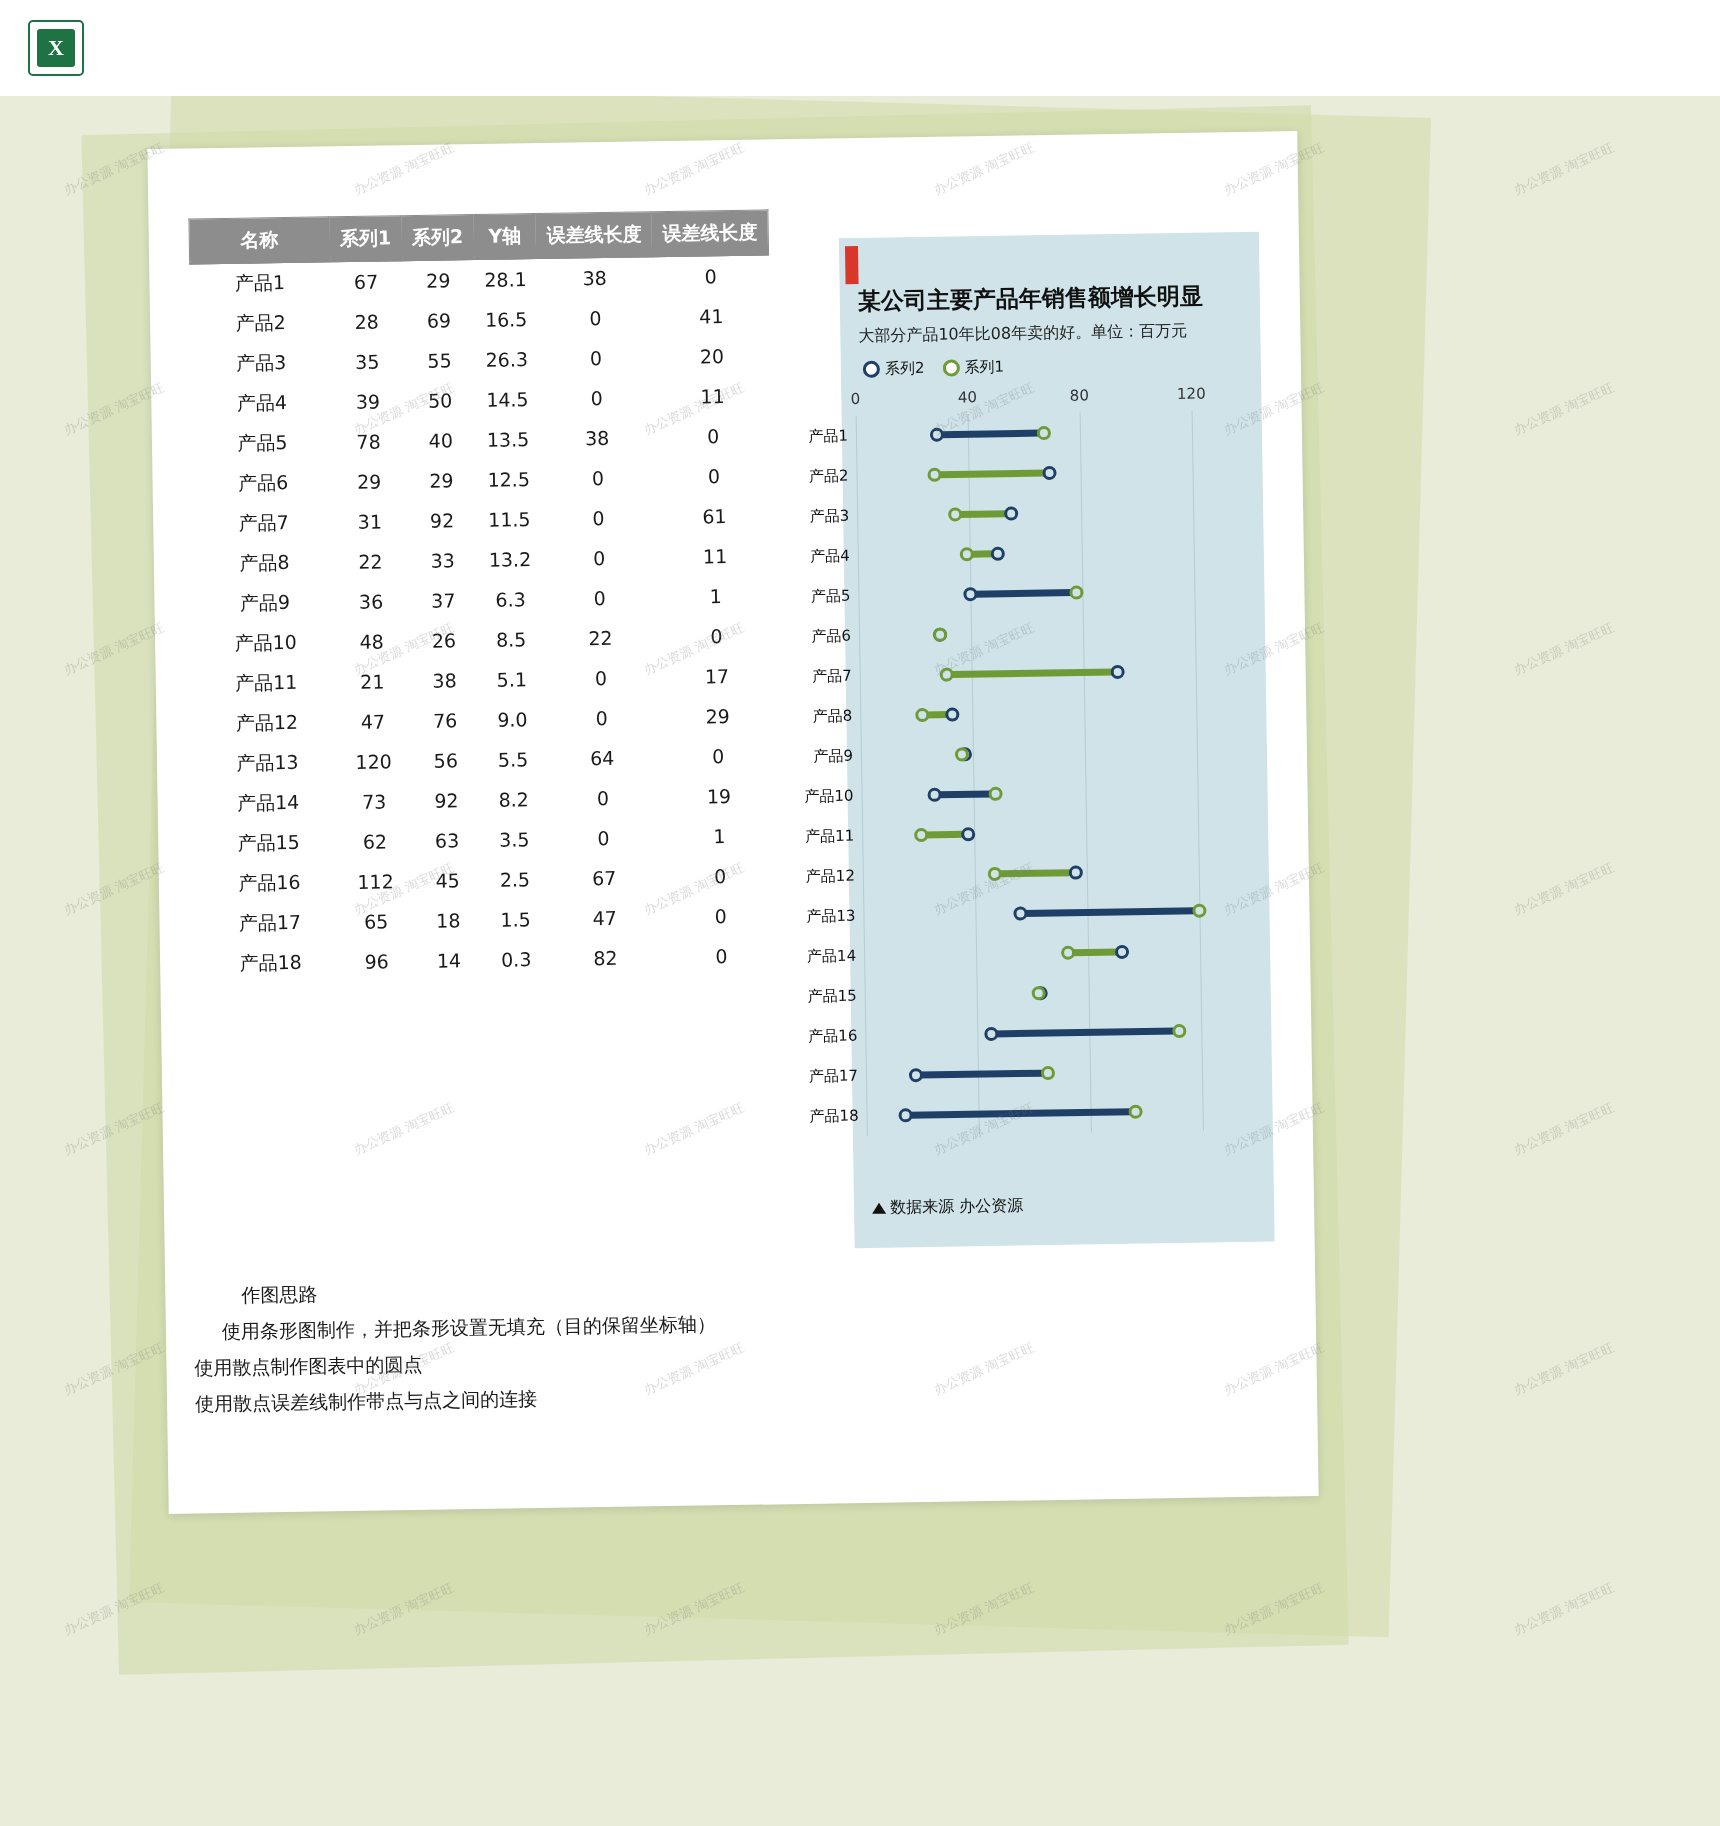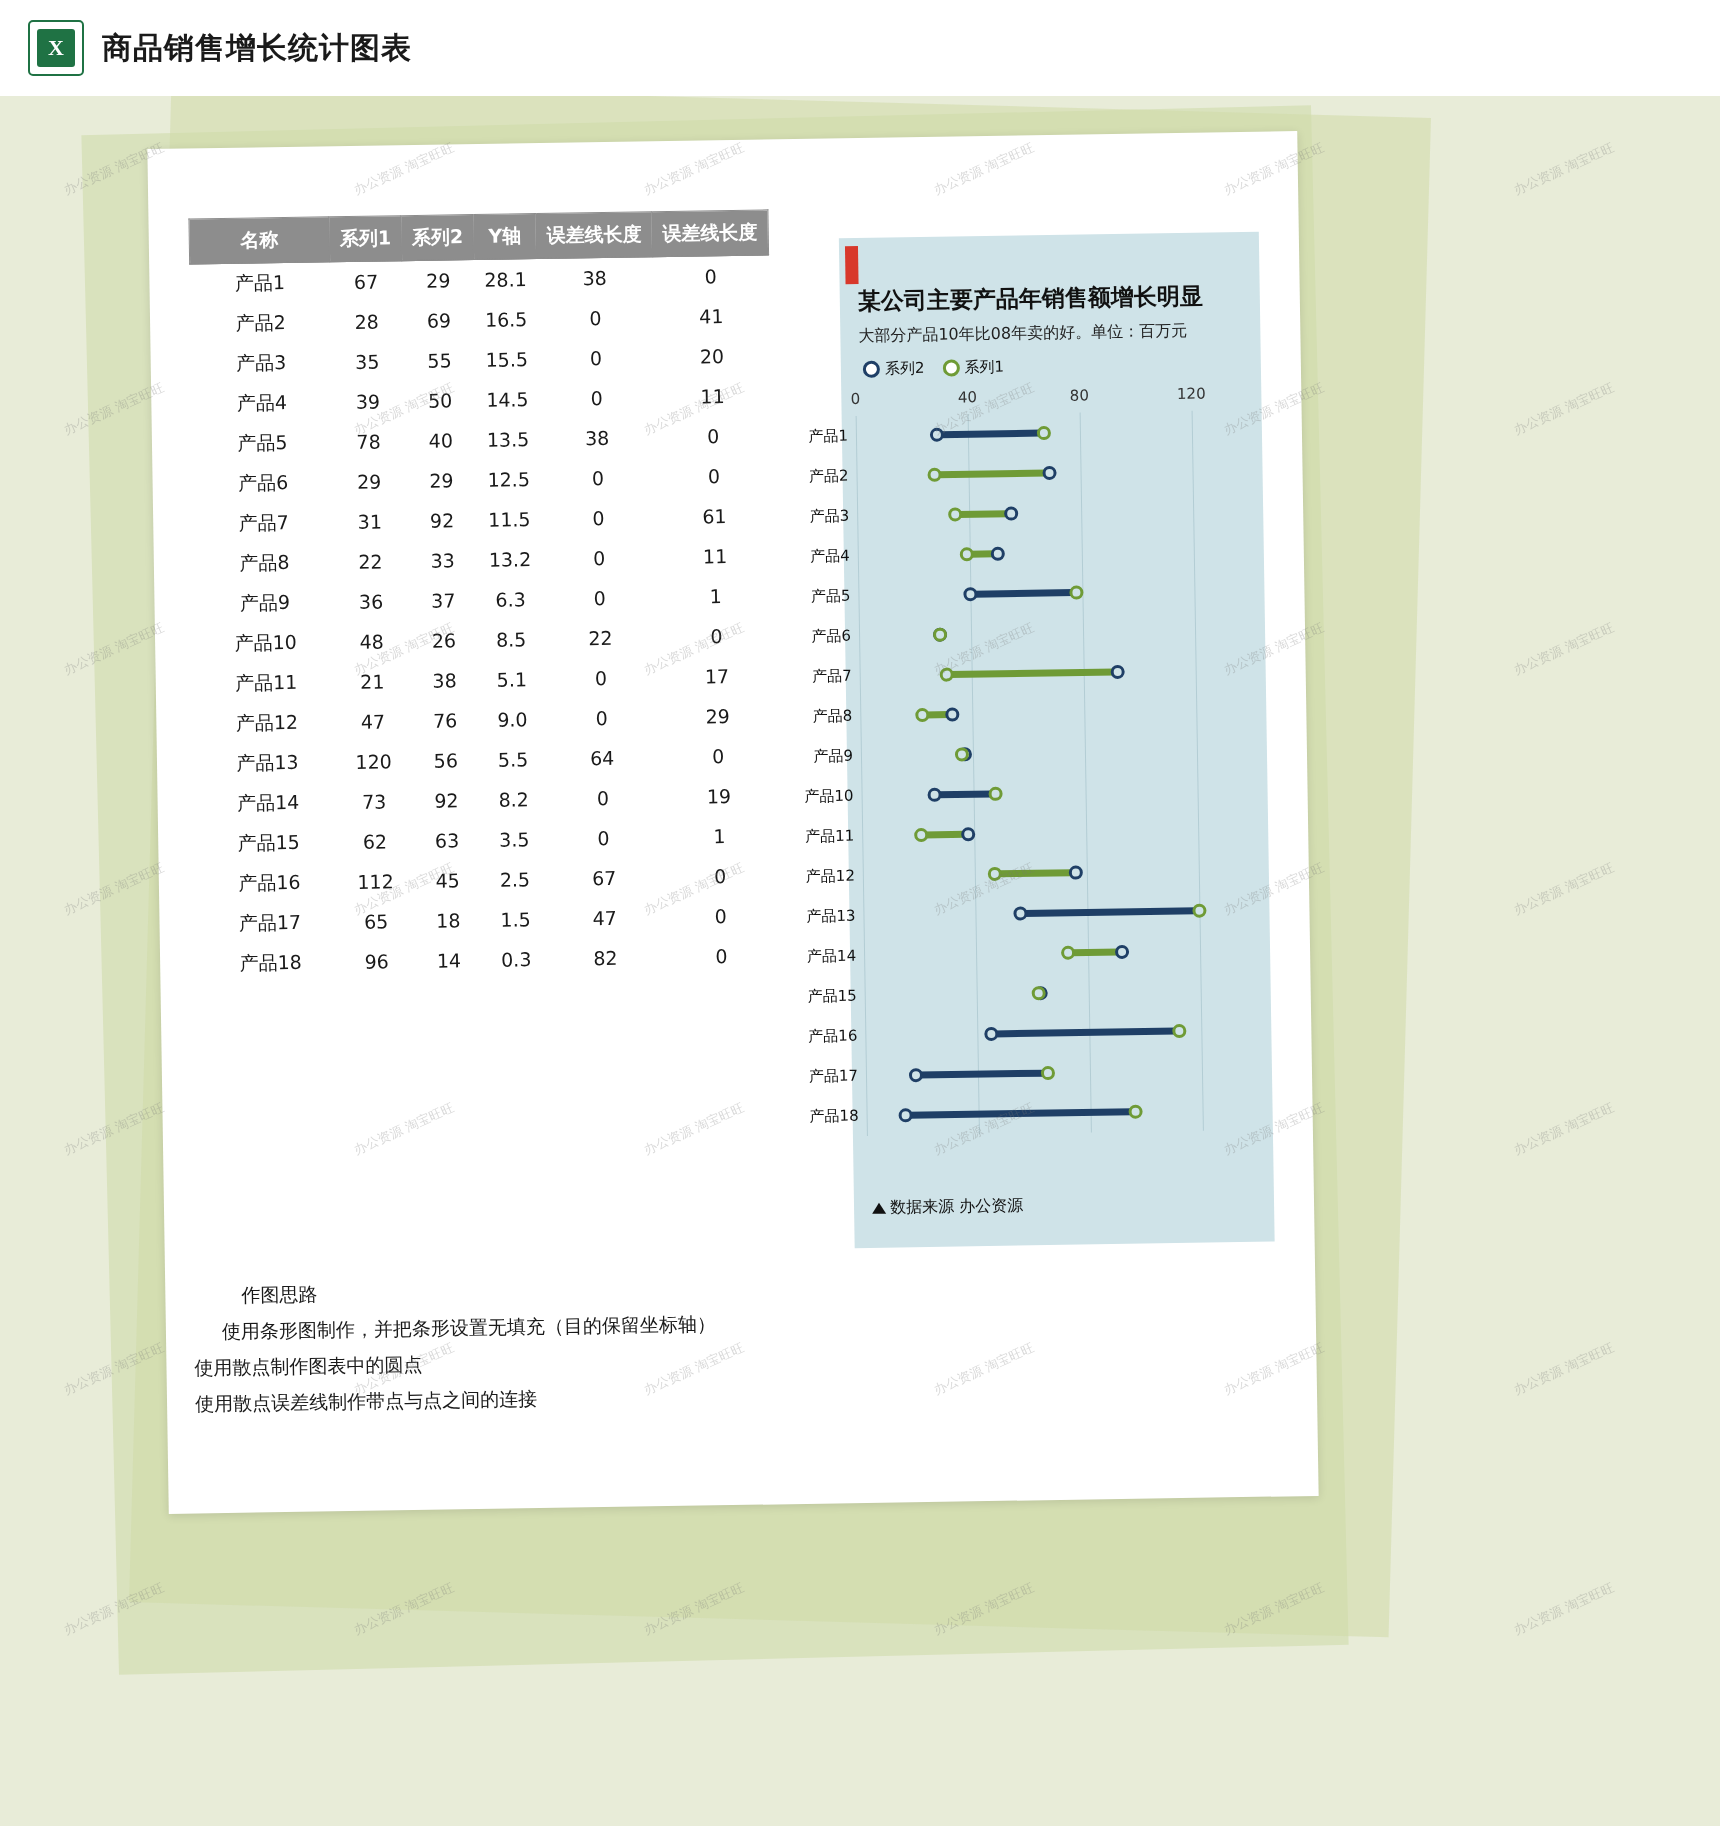--- a/index.html
+++ b/index.html
@@ -113,21 +113,20 @@
 <body>
 
 <div id="sheet-a"></div>
 <div id="sheet-b"></div>
 <div id="band-top" class="bg-band"></div>
 
 <div id="header">
   <div id="xls-icon">
     <div class="inner">X</div>
   </div>
-  <div id="header-title">商品销售增长统计图表</div>
 </div>
 
 <div id="paper">
 
   <div id="table-wrap">
     <table>
       <thead>
         <tr>
           <th>名称</th>
           <th>系列1</th>
@@ -151,21 +150,21 @@
             <td>28</td>
             <td>69</td>
             <td>16.5</td>
             <td>0</td>
             <td>41</td>
           </tr>
           <tr>
             <td class="name">产品3</td>
             <td>35</td>
             <td>55</td>
-            <td>15.5</td>
+            <td>26.3</td>
             <td>0</td>
             <td>20</td>
           </tr>
           <tr>
             <td class="name">产品4</td>
             <td>39</td>
             <td>50</td>
             <td>14.5</td>
             <td>0</td>
             <td>11</td>

